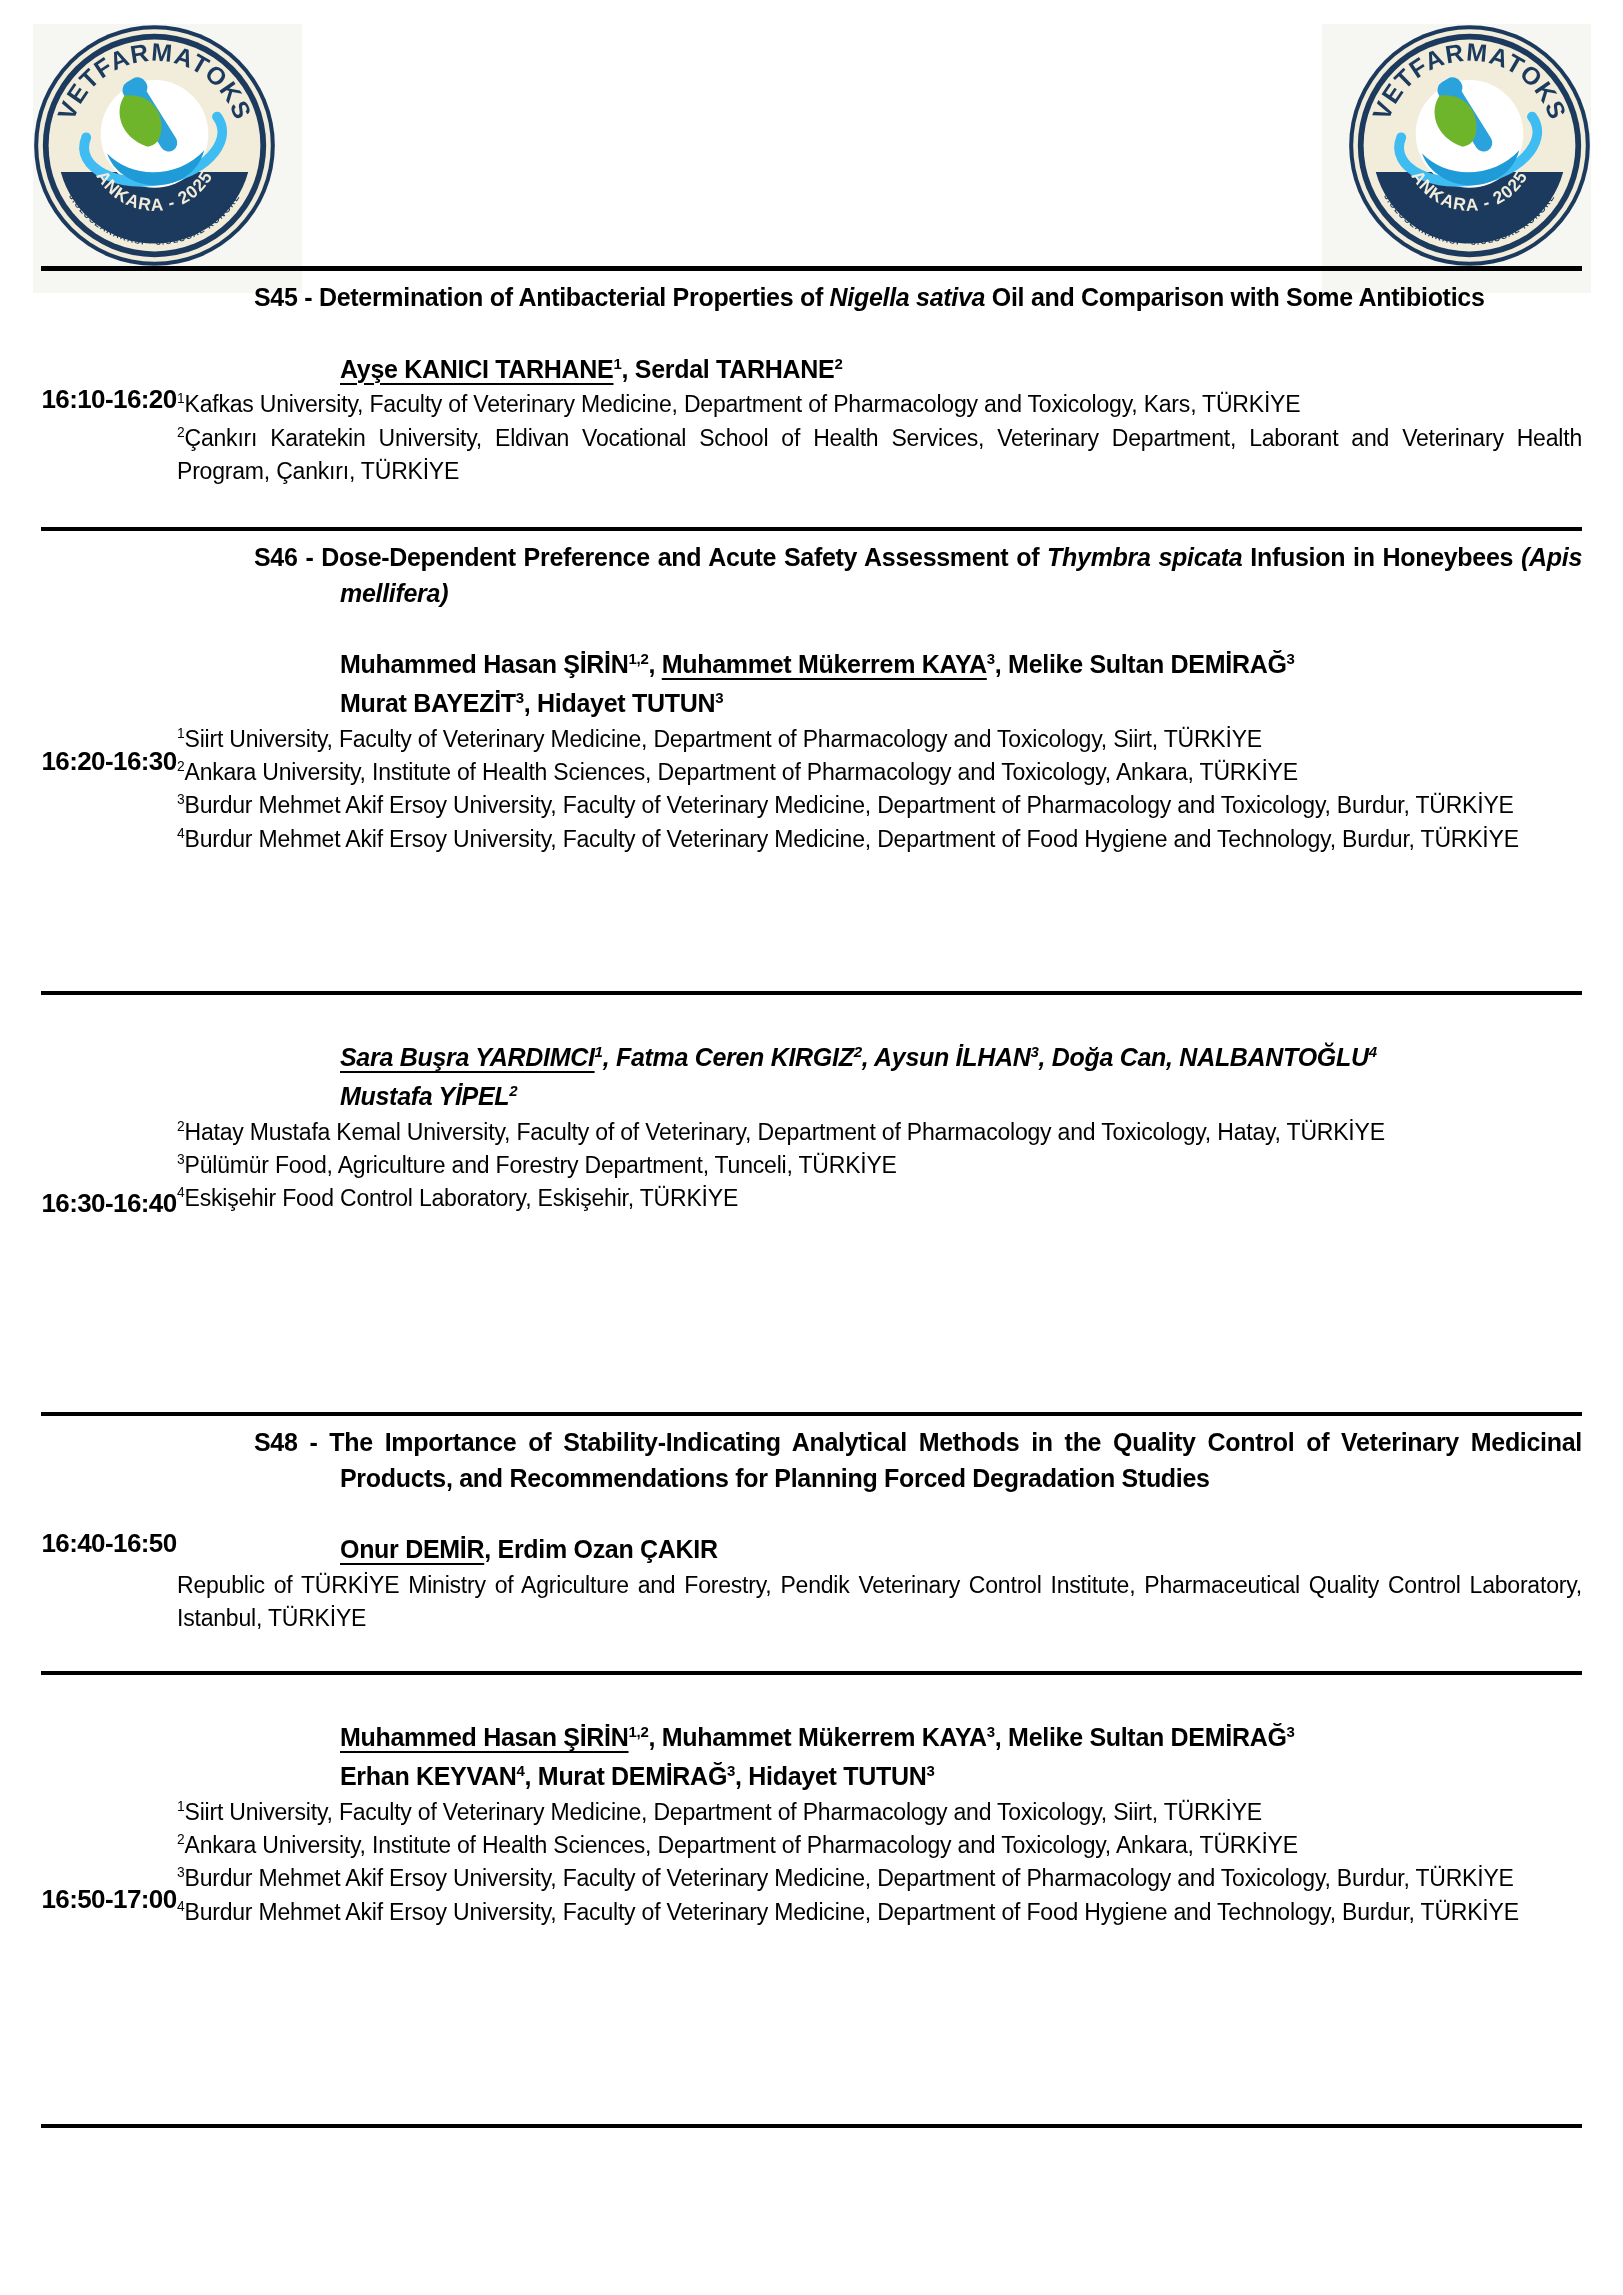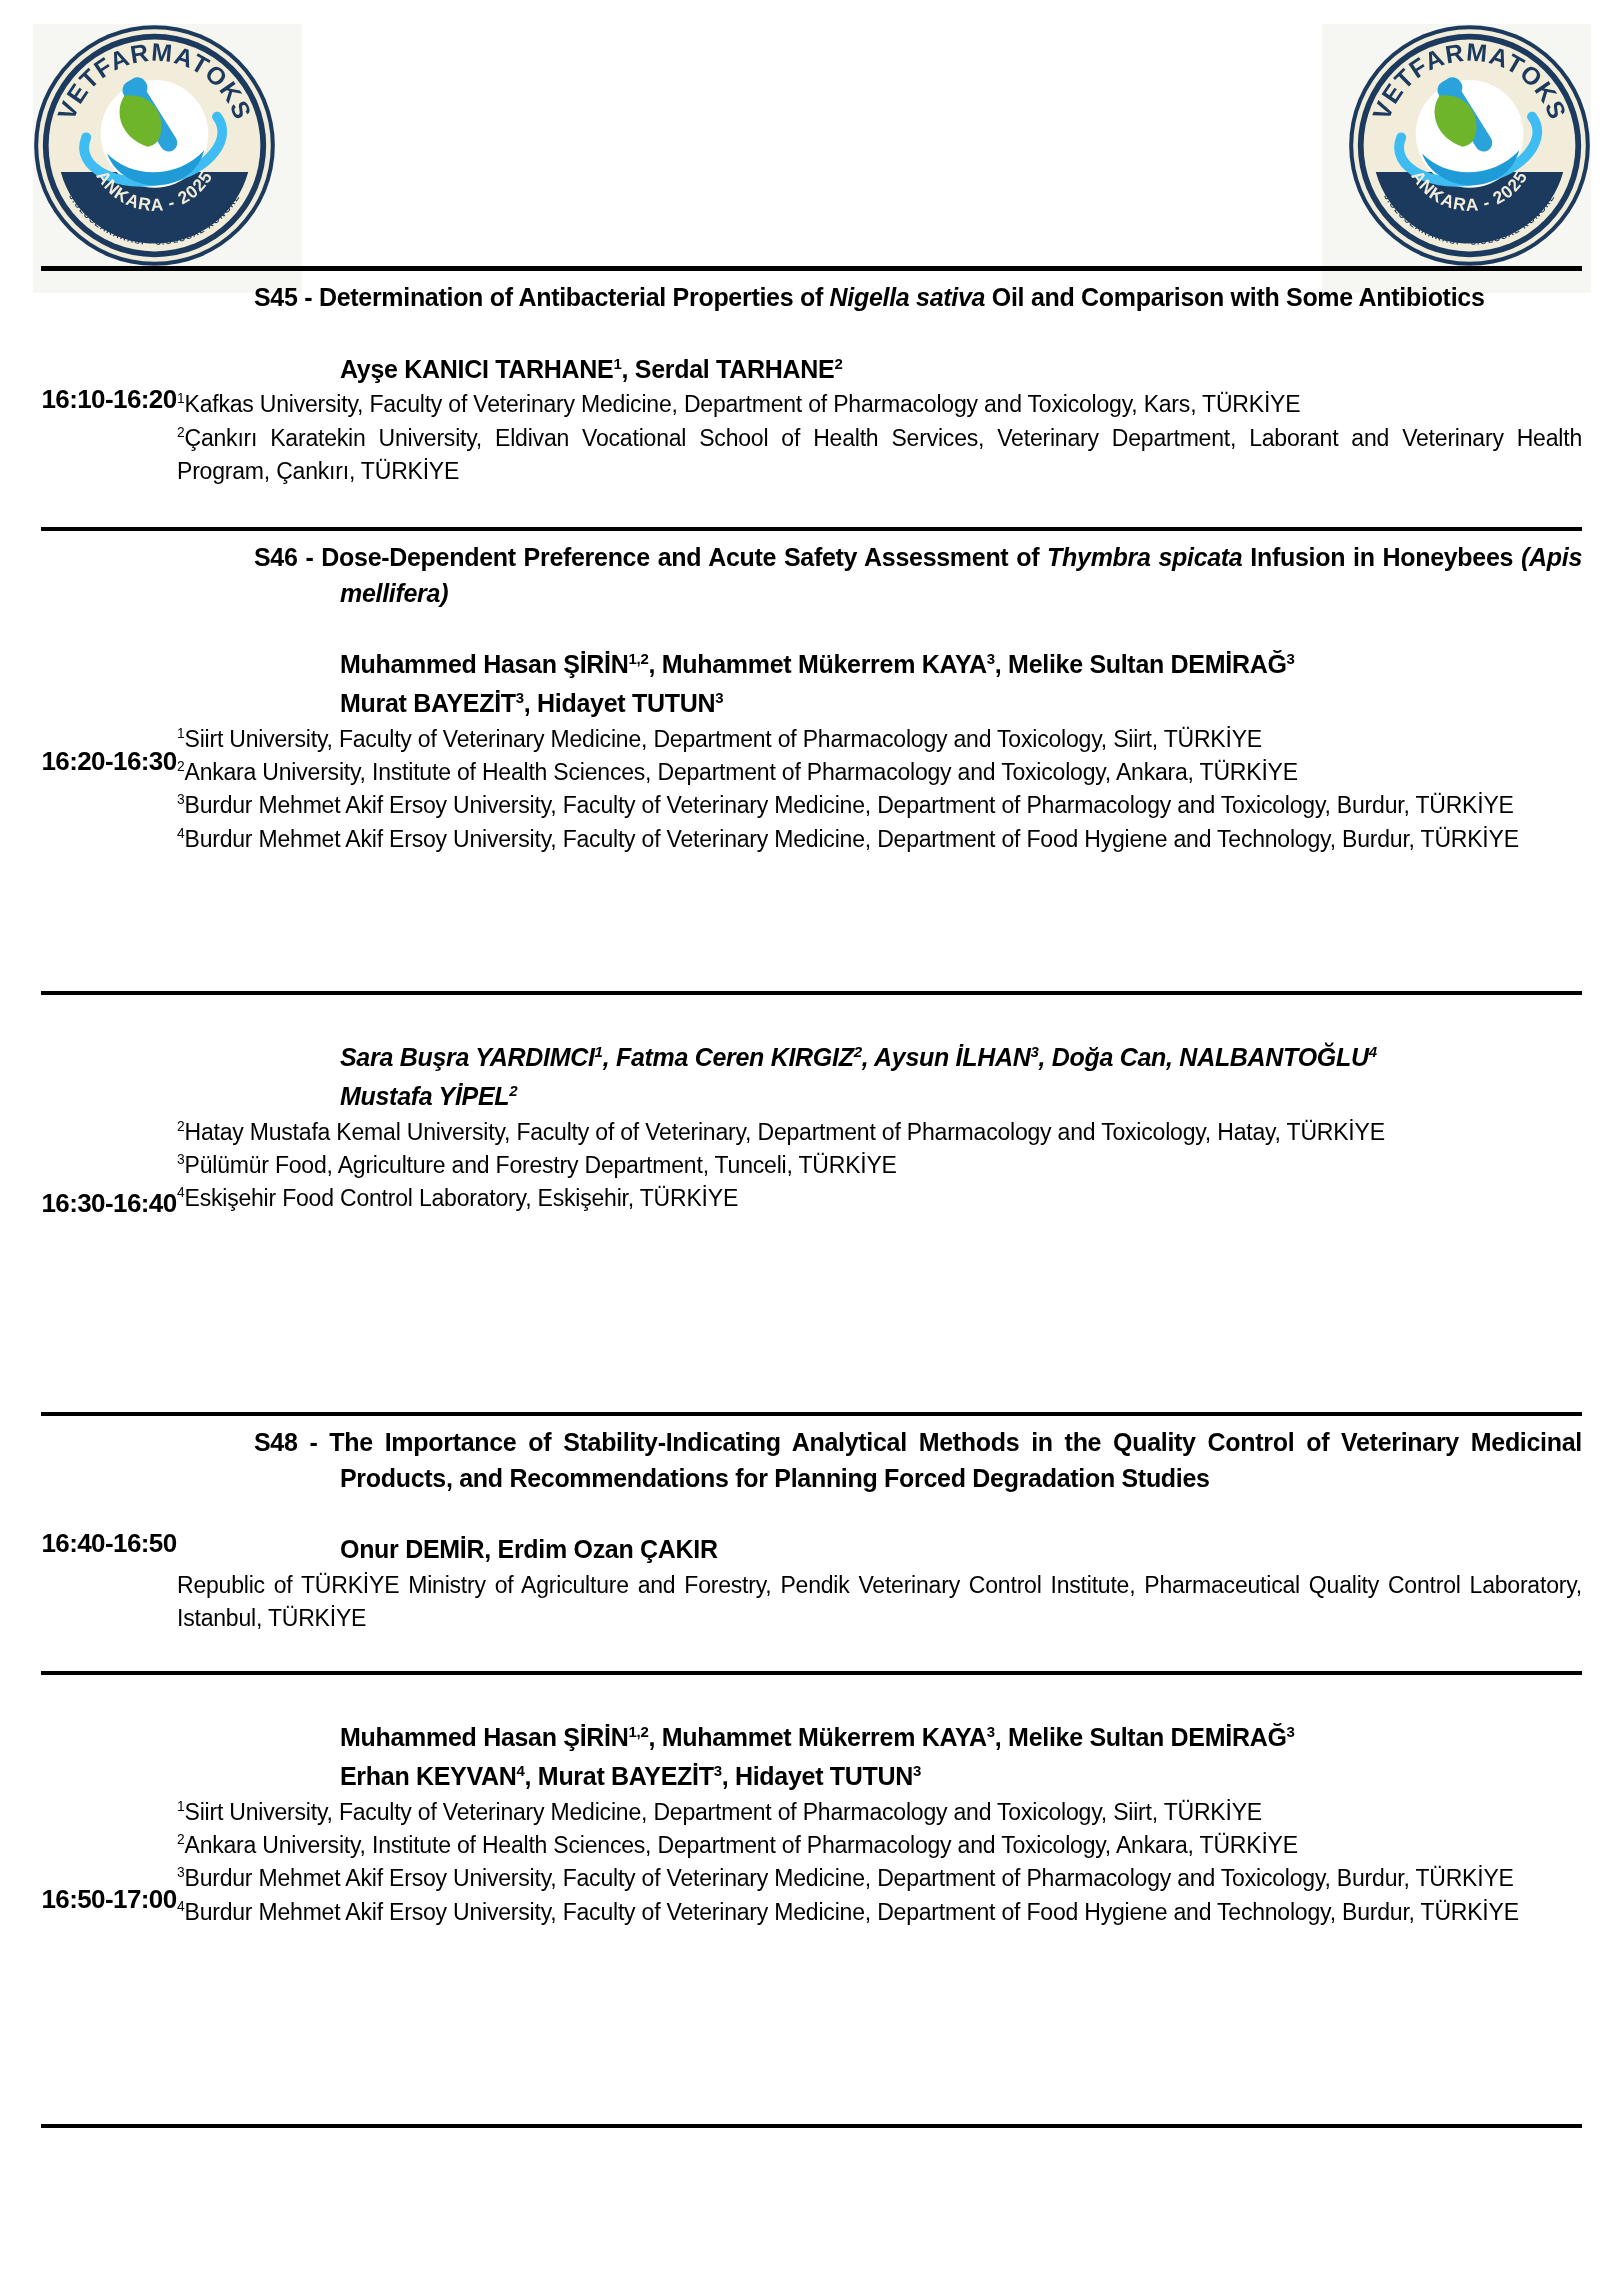--- a/index.html
+++ b/index.html
@@ -36,21 +36,21 @@
     padding-left:163px;text-indent:-86px;
     line-height:1.42;letter-spacing:-0.3px;
   }
   .authors{margin-top:34px;margin-left:163px;font-weight:bold;line-height:1.55;letter-spacing:-0.3px;}
   .authors.italic-authors{font-style:italic;}
   .affils{
     font-size:23px;line-height:1.45;
     text-align:justify;letter-spacing:-0.2px;
   }
   sup{font-size:60%;line-height:0;vertical-align:super;}
-  .ul{text-decoration-thickness:2.3px;text-underline-offset:5.2px;text-align:center;}
+  .ul{text-decoration:underline;text-decoration-thickness:2.3px;text-underline-offset:5.2px;text-align:center;}
   .it{font-style:italic;}
   .logo-brand-text{font-family:"Liberation Sans",sans-serif;font-weight:bold;}
 </style>
 </head>
 <body>
 
 <div class="page">
 
   <div class="logo-box left">
     <svg width="243" height="243" viewBox="0 0 420 420">
@@ -192,21 +192,21 @@
 
   <div class="row">
     <div class="time">
       <div>16:50</div>
       <div>-</div>
       <div>17:00</div>
     </div>
     <div class="content">
       <div class="authors">
             <div class="author-line"><span class="ul">Muhammed Hasan ŞİRİN</span><sup>1,2</sup><span>, Muhammet Mükerrem KAYA</span><sup>3</sup><span>, Melike Sultan DEMİRAĞ</span><sup>3</sup></div>
-            <div class="author-line"><span>Erhan KEYVAN</span><sup>4</sup><span>, Murat BAYEZİT</span><sup>3</sup><span>, Hidayet TUTUN</span><sup>3</sup></div>
+            <div class="author-line"><span>Erhan KEYVAN</span><sup>4</sup><span>, Murat DEMİRAĞ</span><sup>3</sup><span>, Hidayet TUTUN</span><sup>3</sup></div>
           </div>
       <div class="affils">
             <div class="affil-line"><sup>1</sup><span>Siirt University, Faculty of Veterinary Medicine, Department of Pharmacology and Toxicology, Siirt, TÜRKİYE</span></div>
             <div class="affil-line"><sup>2</sup><span>Ankara University, Institute of Health Sciences, Department of Pharmacology and Toxicology, Ankara, TÜRKİYE</span></div>
             <div class="affil-line"><sup>3</sup><span>Burdur Mehmet Akif Ersoy University, Faculty of Veterinary Medicine, Department of Pharmacology and Toxicology, Burdur, TÜRKİYE</span></div>
             <div class="affil-line"><sup>4</sup><span>Burdur Mehmet Akif Ersoy University, Faculty of Veterinary Medicine, Department of Food Hygiene and Technology, Burdur, TÜRKİYE</span></div>
           </div>
     </div>
   </div>
 </div>

